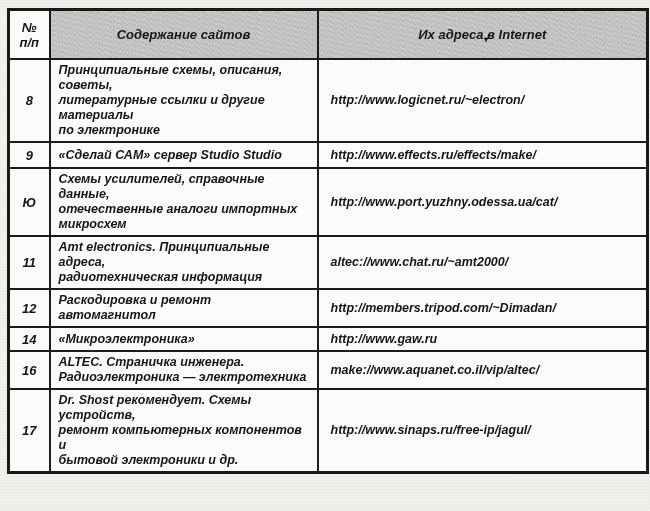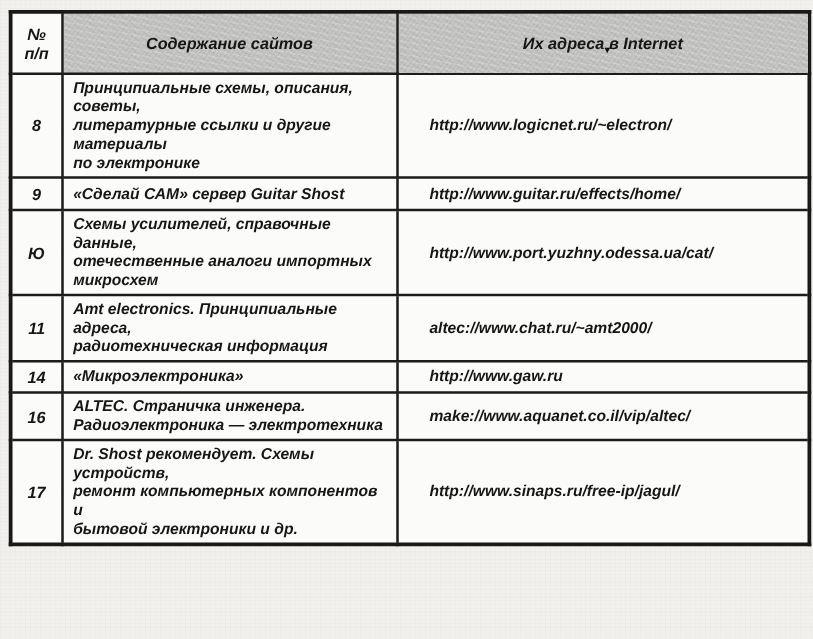--- a/index.html
+++ b/index.html
@@ -46,21 +46,21 @@
   }
   th.rel{position:relative}
   .artifact{
     position:absolute;left:50.5%;top:25px;
     font-size:8px;line-height:8px;color:#111;font-style:normal;
   }
 
   tbody td, tfoot td{font-weight:bold;font-size:12.5px;line-height:15px}
   td.num{text-align:center;font-size:13px}
   td.content{padding:3px 6px 3px 8px;white-space:pre-line}
-  td.url{padding:3px 4px 3px 25px}
+  td.url{padding:3px 4px 3px 12px}
 
   
   tbody tr:nth-child(1){height:56px}
   tbody tr:nth-child(2){height:26px}
   tbody tr:nth-child(3){height:51px}
   tbody tr:nth-child(4){height:37px}
   tbody tr:nth-child(5){height:25px}
   tbody tr:nth-child(6){height:24px}
   tbody tr:nth-child(7){height:35px}
   tbody tr:nth-child(8){height:38px}
@@ -94,39 +94,44 @@
   <tr>
     <td class="num">8</td>
     <td class="content">Принципиальные схемы, описания, советы,
 литературные ссылки и другие материалы
 по электронике</td>
     <td class="url">http://www.logicnet.ru/~electron/</td>
   </tr>
 
   <tr>
     <td class="num">9</td>
-    <td class="content">«Сделай САМ» сервер Guitar Shost</td>
-    <td class="url">http://www.guitar.ru/effects/home/</td>
+    <td class="content">«Сделай САМ» сервер Studio Studio</td>
+    <td class="url">http://www.effects.ru/effects/make/</td>
   </tr>
 
   <tr>
     <td class="num">Ю</td>
     <td class="content">Схемы усилителей, справочные данные,
 отечественные аналоги импортных
 микросхем</td>
     <td class="url">http://www.port.yuzhny.odessa.ua/cat/</td>
   </tr>
 
   <tr>
     <td class="num">11</td>
     <td class="content">Amt electronics. Принципиальные адреса,
 радиотехническая информация</td>
     <td class="url">altec://www.chat.ru/~amt2000/</td>
   </tr>
 
+  <tr>
+    <td class="num">12</td>
+    <td class="content">Раскодировка и ремонт автомагнитол</td>
+    <td class="url">http://members.tripod.com/~Dimadan/</td>
+  </tr>
 
 
   <tr>
     <td class="num">14</td>
     <td class="content">«Микроэлектроника»</td>
     <td class="url">http://www.gaw.ru</td>
   </tr>
 
 
   <tr>

